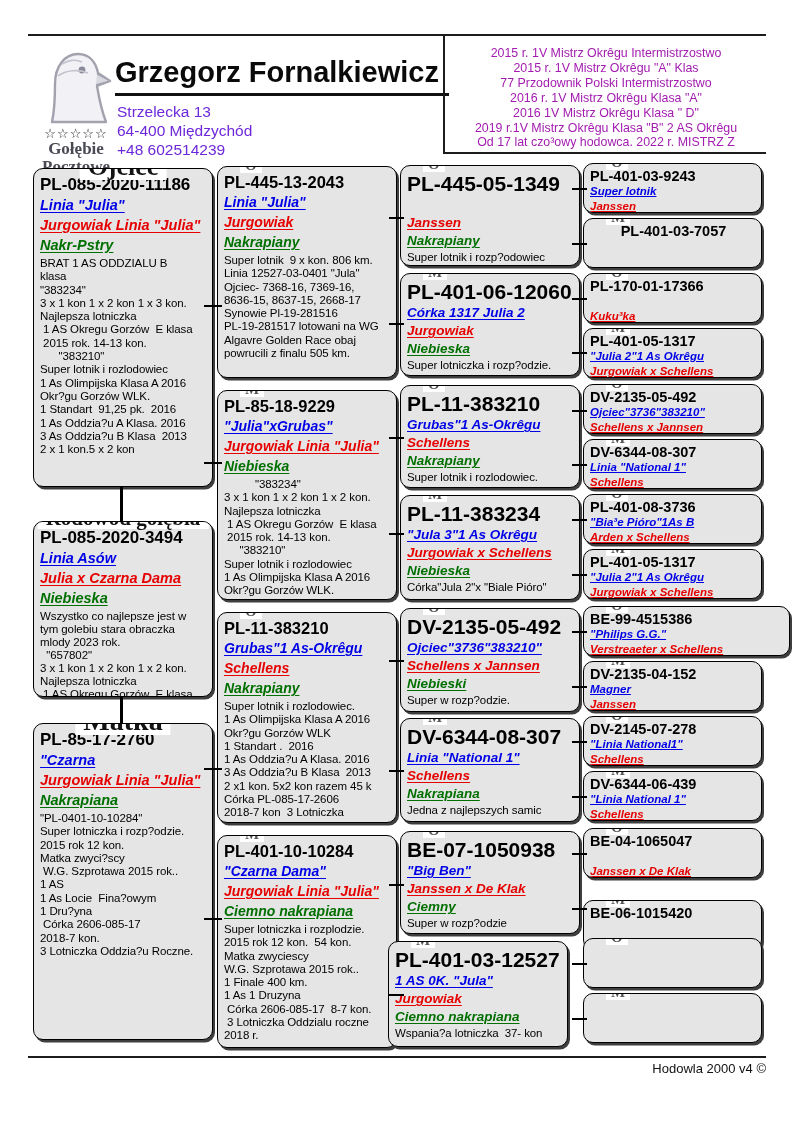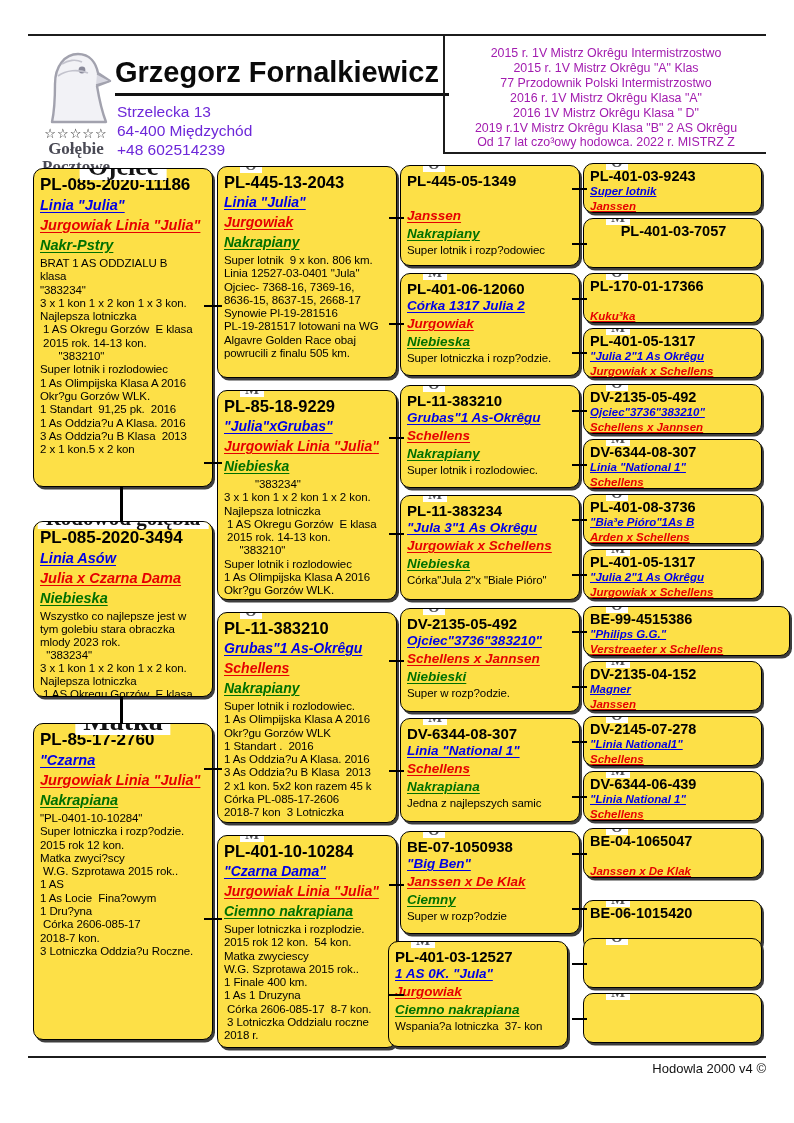--- a/index.html
+++ b/index.html
@@ -8,34 +8,34 @@
   .rule{position:absolute;background:#1c1c1c;}
   
   .logo{position:absolute;left:34px;top:50px;width:84px;text-align:center;}
   .logo .stars{font-size:13px;letter-spacing:1px;color:#222;line-height:12px;margin-top:-4px;}
   .logo .lt{font-family:"Liberation Serif",serif;font-weight:bold;font-size:17px;color:#4a4a55;line-height:18px;}
   .name{position:absolute;left:115px;top:56px;font-size:29px;font-weight:bold;color:#0a0a0a;
         border-bottom:3px solid #111;padding:0 10px 4px 0;white-space:nowrap;}
   .addr{position:absolute;left:117px;top:102px;font-size:15.5px;line-height:19px;color:#6d28d9;}
   .ach{position:absolute;left:447px;top:46px;width:318px;text-align:center;font-size:12.4px;line-height:14.9px;color:#a21caf;}
   
-  .box{position:absolute;background:#fde047;border:1.4px solid #000;border-radius:10px;
+  .box{position:absolute;background:#e5e5e5;border:1.4px solid #000;border-radius:10px;
        box-shadow:2px 2.5px 0 #3e3e3e;padding:3px 4px 3px 6px;box-sizing:border-box;overflow:hidden;}
   .legend{position:absolute;left:50%;transform:translateX(-50%);background:#fff;padding:0 8px;
           font-family:"Liberation Serif",serif;font-weight:bold;color:#141414;white-space:nowrap;line-height:1;z-index:3;}
   .marker{position:absolute;top:-9px;left:22px;background:#fff;padding:0 5px;z-index:3;
           font-family:"Liberation Serif",serif;font-weight:bold;font-size:15px;color:#555;line-height:1;}
   .ring{font-weight:bold;font-size:16.5px;white-space:nowrap;margin-top:3px;color:#000;}
   .l{font-weight:bold;font-style:italic;font-size:14px;text-decoration:underline;text-underline-offset:2px;
      white-space:nowrap;min-height:20px;line-height:20px;}
   .blue{color:#0000e6;} .red{color:#e60000;} .green{color:#007000;}
   .body{font-size:11.5px;line-height:13.3px;color:#000;white-space:pre-wrap;margin-top:2px;letter-spacing:-0.1px;}
   .col1 .ring{font-size:17px;}
   .col1 .l{font-size:14.5px;}
-  .mid .ring{font-size:15px;}
+  .mid .ring{font-size:21px;}
   .mid .l{font-size:13.5px;min-height:18px;line-height:18px;}
   .mid .body{margin-top:1px;}
   .sm .ring{font-size:14.5px;margin-top:1px;}
   .sm .l{font-size:11.5px;min-height:15px;line-height:15px;text-underline-offset:1px;}
   .conn{position:absolute;background:#000;}
   .footer-credit{position:absolute;left:480px;top:1061px;width:286px;text-align:right;font-size:13px;color:#111;}
 </style>
 </head>
 <body>
 
@@ -104,21 +104,21 @@
 
     <div class="box col1" style="left:33px;top:521px;width:180px;height:176px;">
       <span class="legend" style="top:-14px;font-size:21px;">Rodowód gołębia</span>
       <div class="ring">PL-085-2020-3494</div>
       <div class="l blue">Linia Asów</div>
       <div class="l red">Julia x Czarna Dama</div>
       <div class="l green">Niebieska</div>
       <div class="body" style="line-height:13px;">Wszystko co najlepsze jest w
 tym golebiu stara obraczka
 mlody 2023 rok.
-  "383234"
+  "657802"
 3 x 1 kon 1 x 2 kon 1 x 2 kon.
 Najlepsza lotniczka
  1 AS Okregu Gorzów  E klasa</div>
     </div>
 
     <div class="box col1" style="left:33px;top:723px;width:180px;height:317px;">
       <span class="legend" style="top:-17px;font-size:28px;">Matka</span>
       <div class="ring">PL-85-17-2760</div>
       <div class="l blue">"Czarna</div>
       <div class="l red">Jurgowiak Linia "Julia"</div>

